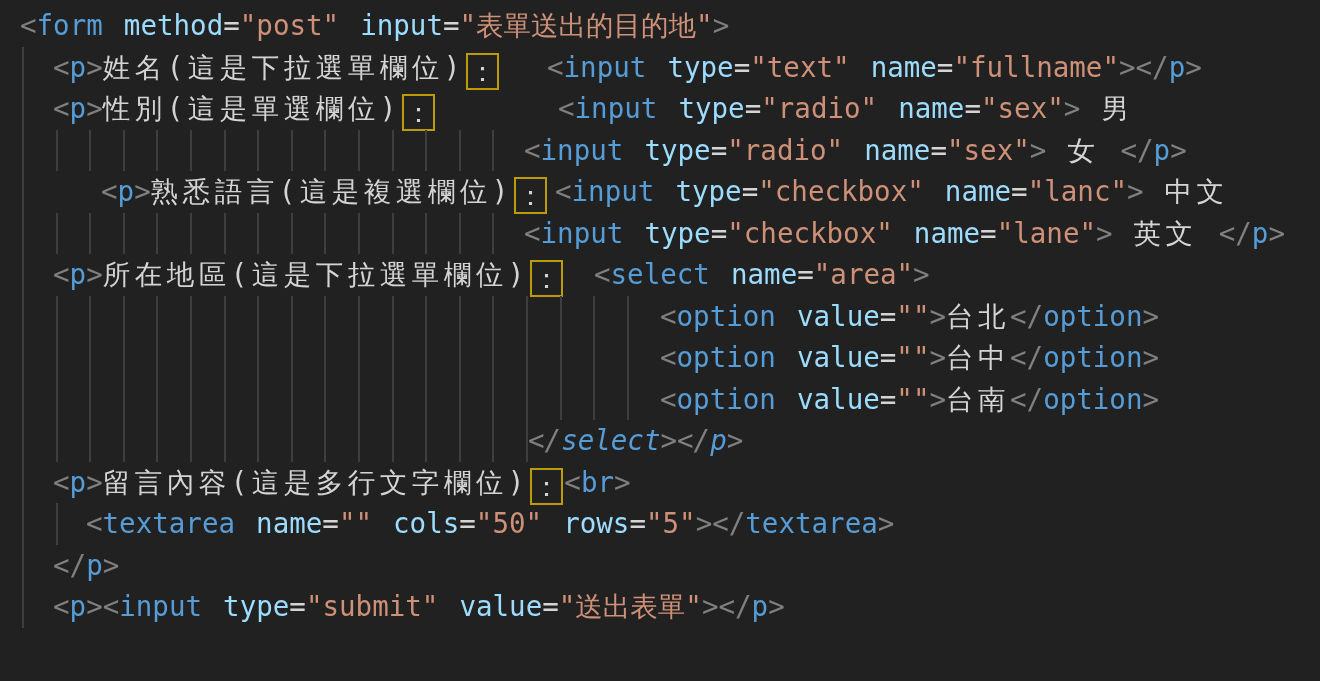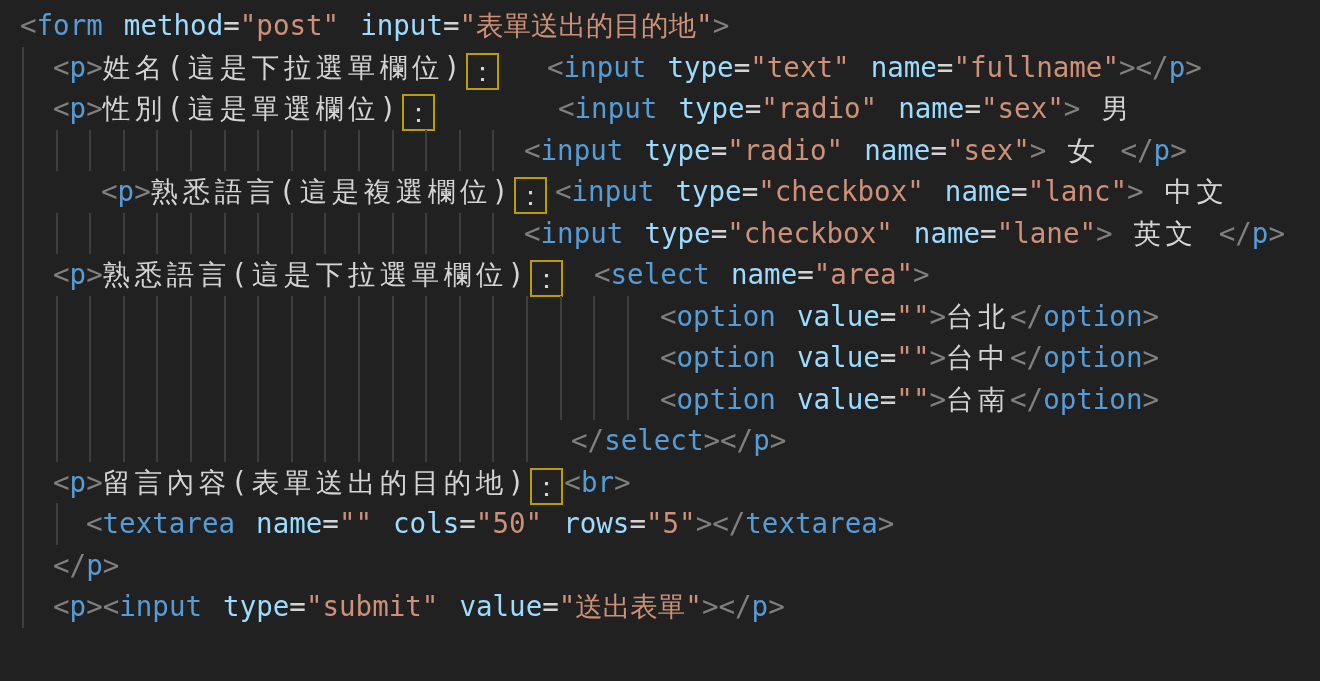--- a/index.html
+++ b/index.html
@@ -94,21 +94,21 @@
         <span class="guide" style="left: 324px;"></span>
         <span class="guide" style="left: 358px;"></span>
         <span class="guide" style="left: 392px;"></span>
         <span class="guide" style="left: 425px;"></span>
         <span class="guide" style="left: 459px;"></span>
         <span class="guide" style="left: 492px;"></span>
         <span class="seg" style="left: 524px;"><span class="tk-p">&lt;</span><span class="tk-t">input</span><span class="tk-x"> </span><span class="tk-a">type</span><span class="tk-e">=</span><span class="tk-s">"checkbox"</span><span class="tk-x"> </span><span class="tk-a">name</span><span class="tk-e">=</span><span class="tk-s">"lane"</span><span class="tk-p">&gt;</span><span class="tk-x"> 英文 </span><span class="tk-p">&lt;/</span><span class="tk-t">p</span><span class="tk-p">&gt;</span></span>
       </div>
       <div class="line">
         <span class="guide" style="left: 22px;"></span>
-        <span class="seg" style="left: 53px;"><span class="tk-p">&lt;</span><span class="tk-t">p</span><span class="tk-p">&gt;</span><span class="tk-x">熟悉語言(這是下拉選單欄位)</span><span class="tk-b">：</span></span>
+        <span class="seg" style="left: 53px;"><span class="tk-p">&lt;</span><span class="tk-t">p</span><span class="tk-p">&gt;</span><span class="tk-x">所在地區(這是下拉選單欄位)</span><span class="tk-b">：</span></span>
         <span class="seg" style="left: 594px;"><span class="tk-p">&lt;</span><span class="tk-t">select</span><span class="tk-x"> </span><span class="tk-a">name</span><span class="tk-e">=</span><span class="tk-s">"area"</span><span class="tk-p">&gt;</span></span>
       </div>
       <div class="line">
         <span class="guide" style="left: 22px;"></span>
         <span class="guide" style="left: 56px;"></span>
         <span class="guide" style="left: 89px;"></span>
         <span class="guide" style="left: 123px;"></span>
         <span class="guide" style="left: 156px;"></span>
         <span class="guide" style="left: 190px;"></span>
         <span class="guide" style="left: 224px;"></span>
@@ -180,25 +180,25 @@
         <span class="guide" style="left: 224px;"></span>
         <span class="guide" style="left: 257px;"></span>
         <span class="guide" style="left: 291px;"></span>
         <span class="guide" style="left: 324px;"></span>
         <span class="guide" style="left: 358px;"></span>
         <span class="guide" style="left: 392px;"></span>
         <span class="guide" style="left: 425px;"></span>
         <span class="guide" style="left: 459px;"></span>
         <span class="guide" style="left: 492px;"></span>
         <span class="guide" style="left: 526px;"></span>
-        <span class="seg" style="left: 571px;"><span class="tk-p">&lt;/</span><span class="tk-t">select</span><span class="tk-p">&gt;&lt;/</span><span class="tk-t">p</span><span class="tk-p">&gt;</span></span>
-      </div>
-      <div class="line">
-        <span class="guide" style="left: 22px;"></span>
-        <span class="seg" style="left: 53px;"><span class="tk-p">&lt;</span><span class="tk-t">p</span><span class="tk-p">&gt;</span><span class="tk-x">留言內容(表單送出的目的地)</span><span class="tk-b">：</span><span class="tk-p">&lt;</span><span class="tk-t">br</span><span class="tk-p">&gt;</span></span>
+        <span class="seg" style="left: 528px; font-style: italic;"><span class="tk-p">&lt;/</span><span class="tk-t">select</span><span class="tk-p">&gt;&lt;/</span><span class="tk-t">p</span><span class="tk-p">&gt;</span></span>
+      </div>
+      <div class="line">
+        <span class="guide" style="left: 22px;"></span>
+        <span class="seg" style="left: 53px;"><span class="tk-p">&lt;</span><span class="tk-t">p</span><span class="tk-p">&gt;</span><span class="tk-x">留言內容(這是多行文字欄位)</span><span class="tk-b">：</span><span class="tk-p">&lt;</span><span class="tk-t">br</span><span class="tk-p">&gt;</span></span>
       </div>
       <div class="line">
         <span class="guide" style="left: 22px;"></span>
         <span class="guide" style="left: 56px;"></span>
         <span class="seg" style="left: 86px;"><span class="tk-p">&lt;</span><span class="tk-t">textarea</span><span class="tk-x"> </span><span class="tk-a">name</span><span class="tk-e">=</span><span class="tk-s">""</span><span class="tk-x"> </span><span class="tk-a">cols</span><span class="tk-e">=</span><span class="tk-s">"50"</span><span class="tk-x"> </span><span class="tk-a">rows</span><span class="tk-e">=</span><span class="tk-s">"5"</span><span class="tk-p">&gt;&lt;/</span><span class="tk-t">textarea</span><span class="tk-p">&gt;</span></span>
       </div>
       <div class="line">
         <span class="guide" style="left: 22px;"></span>
         <span class="seg" style="left: 53px;"><span class="tk-p">&lt;/</span><span class="tk-t">p</span><span class="tk-p">&gt;</span></span>
       </div>

